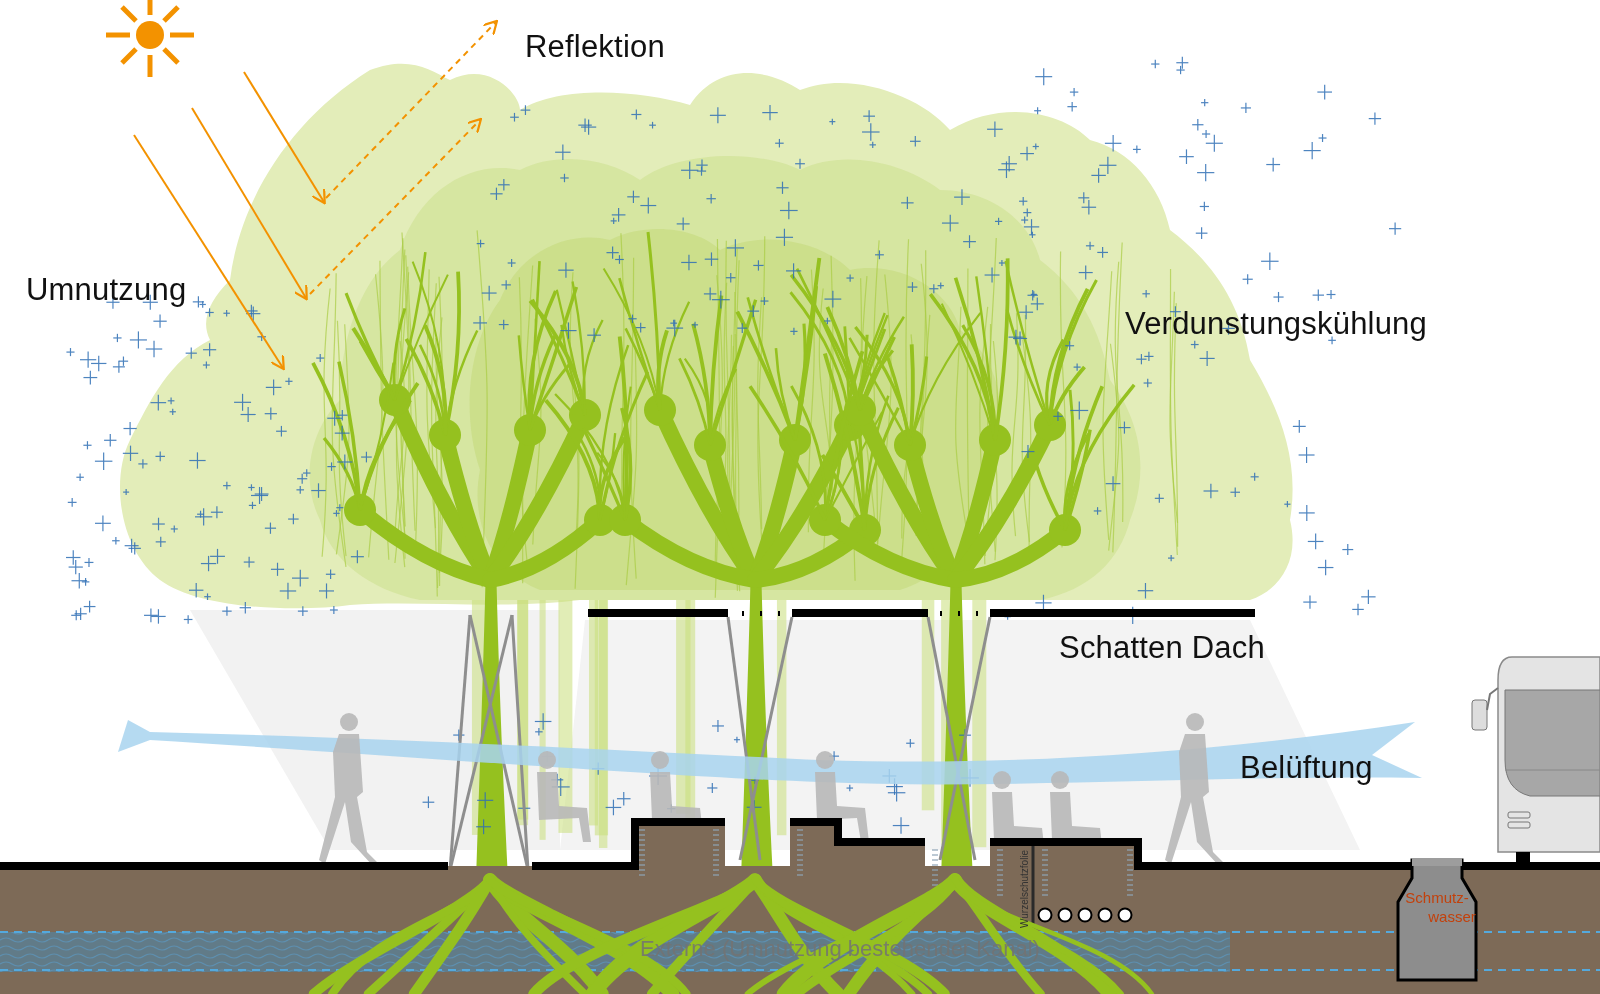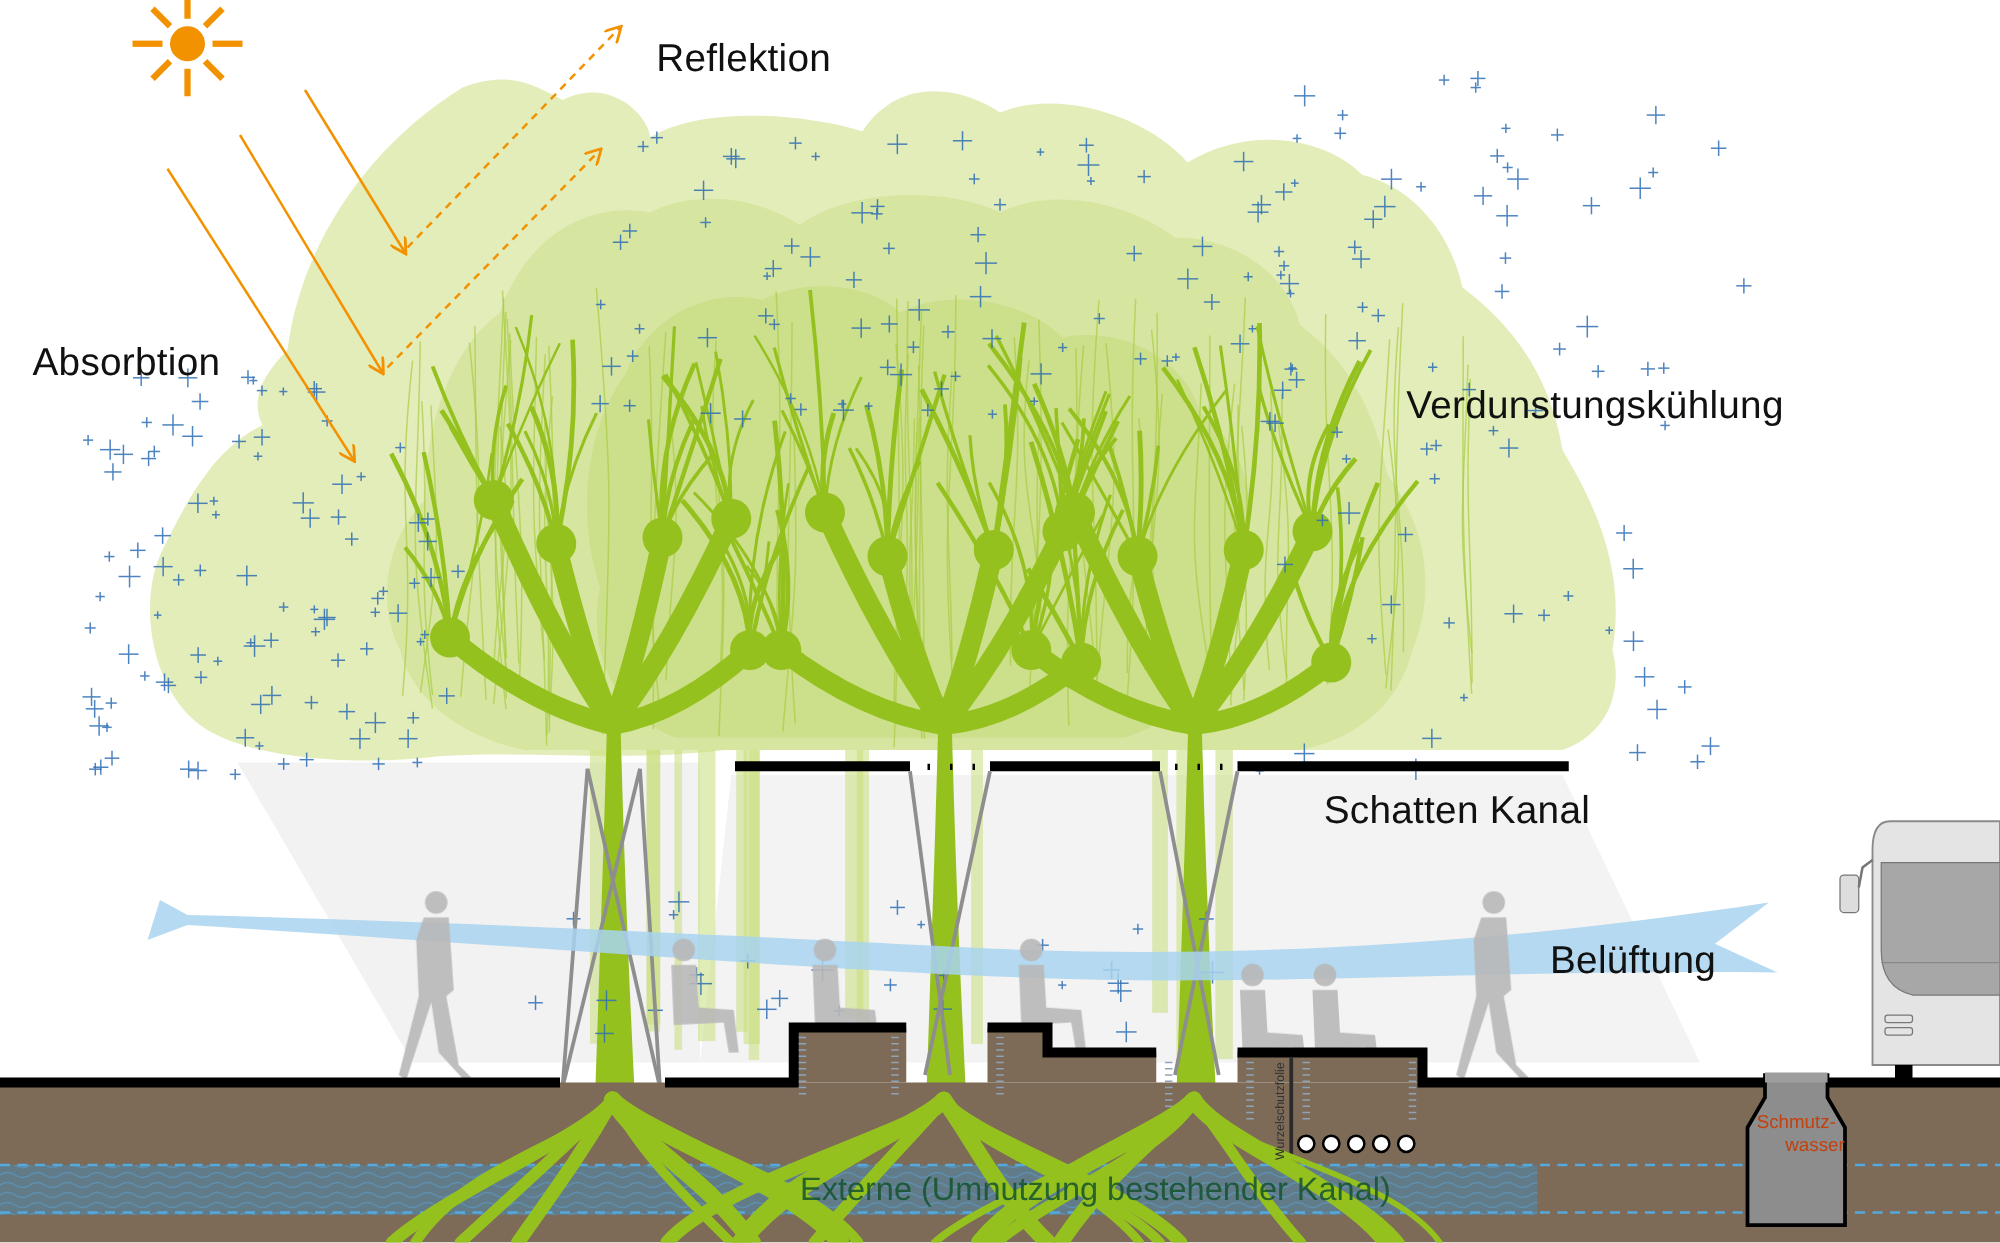--- a/index.html
+++ b/index.html
@@ -1,20 +1,20 @@
 <!DOCTYPE html>
 <html><head>
 <meta charset="utf-8">
 <style>
   html,body{margin:0;padding:0;background:#ffffff;}
   body{width:1600px;height:994px;overflow:hidden;position:relative;font-family:"Liberation Sans","DejaVu Sans",sans-serif;}
   #stage{position:absolute;left:0;top:0;width:1416px;height:994px;text-decoration:underline;}
   .label{position:absolute;color:#111;font-size:31px;white-space:nowrap;letter-spacing:0.2px;}
   .small-label{position:absolute;color:#c2410c;font-size:15px;text-align:center;line-height:20px;}
-  .channel-label{position:absolute;color:#14532d;font-size:26px;white-space:nowrap;opacity:0.85;}
+  .channel-label{position:absolute;color:#737373;font-size:22px;white-space:nowrap;opacity:0.85;}
   .vertical-label{position:absolute;color:#333;font-size:10px;transform:rotate(-90deg);transform-origin:left top;white-space:nowrap;}
 </style>
 </head>
 <body>
 
 <div id="stage">
 <svg id="svg" width="1600" height="994" viewBox="0 0 1600 994" xmlns="http://www.w3.org/2000/svg">
   <defs>
     <pattern id="waves" width="24" height="8" patternUnits="userSpaceOnUse">
       <path d="M0 4 Q6 0 12 4 T24 4" fill="none" stroke="#5d8fb0" stroke-width="1.2"></path>
@@ -1673,21 +1673,21 @@
     <rect x="1472" y="700" width="15" height="30" rx="3" fill="#ddd" stroke="#777"></rect>
     <path d="M1487,710 L1490,694 L1498,688" fill="none" stroke="#777" stroke-width="2"></path>
     <rect x="1508" y="812" width="22" height="6" rx="2" fill="none" stroke="#777"></rect>
     <rect x="1508" y="822" width="22" height="6" rx="2" fill="none" stroke="#777"></rect>
     <rect x="1516" y="852" width="14" height="12" fill="#000"></rect>
   </g>
 </svg>
 
 
 <div class="label" style="left:525px;top:29px;">Reflektion</div>
-<div class="label" style="left:26px;top:272px;">Absorbtion</div>
+<div class="label" style="left:26px;top:272px;">Umnutzung</div>
 <div class="label" style="left:1125px;top:306px;text-align:right;">Verdunstungskühlung</div>
-<div class="label" style="left:1059px;top:630px;">Schatten Kanal</div>
+<div class="label" style="left:1059px;top:630px;">Schatten Dach</div>
 <div class="label" style="left:1240px;top:750px;">Belüftung</div>
 <div class="small-label" style="left:1398px;top:888px;width:78px;">Schmutz-</div>
 <div class="small-label" style="left:1398px;top:907px;width:78px;margin-left:15px;">wasser</div>
 <div class="vertical-label" style="left:1019px;top:928px;">Wurzelschutzfolie</div>
 <div class="channel-label" style="left:640px;top:936px;">Externe (Umnutzung bestehender Kanal)</div>
 </div>
 
 </body></html>

